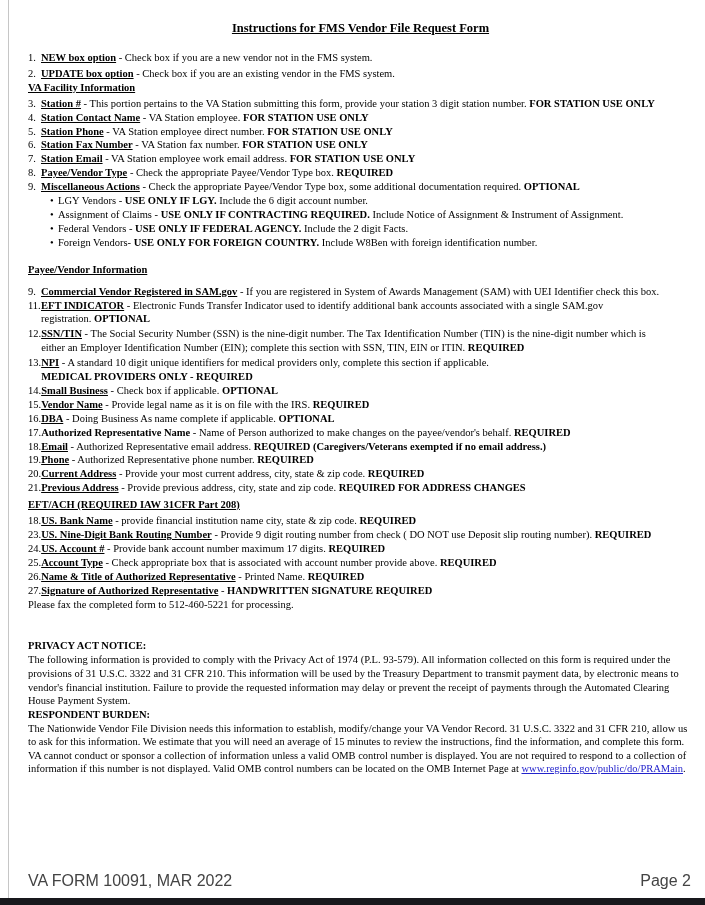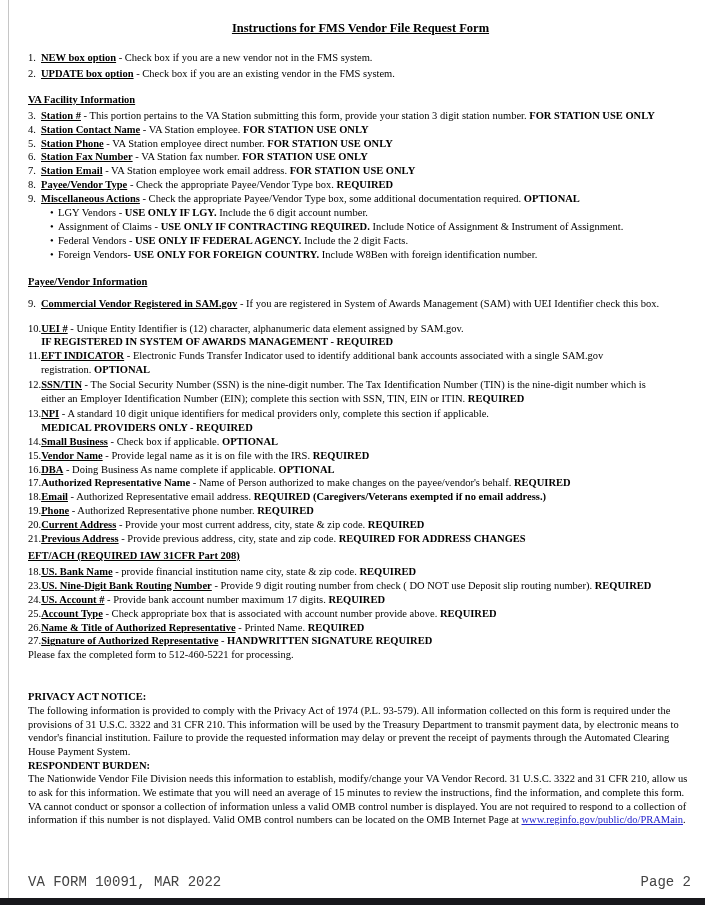--- a/index.html
+++ b/index.html
@@ -33,22 +33,22 @@
   .bullet { display:flex; padding-left:22px; }
   .dot { flex:0 0 8px; }
   .bline { white-space:nowrap; flex:1; }
   .textline { white-space:nowrap; }
   .pheading { font-weight:bold; margin-top:4px; }
   .para { line-height:13.6px; margin:0; }
   .lnk { color:#2323cc; text-decoration:underline; cursor:pointer; }
   .footer {
     position:absolute; left:28px; right:14px; bottom:15px;
     display:flex; justify-content:space-between;
-    font-family:Liberation Mono, monospace;
-    font-size:14px; color:#444;
+    font-family:Liberation Sans, sans-serif;
+    font-size:16px; color:#444;
   }
   .bottom-bar {
     position:absolute; left:0; right:0; bottom:0; height:7px;
     background:#18181c;
   }
 </style>
 </head>
 <body>
 
 <div class="page">
@@ -62,21 +62,21 @@
           <div class="body">
             <div class="line"><span class="b u">NEW box option</span><span> - Check box if you are a new vendor not in the FMS system.</span></div>
           </div>
         </div>
         <div class="item" style="margin-top: 2px;">
           <span class="num">2.</span>
           <div class="body">
             <div class="line"><span class="b u">UPDATE box option</span><span> - Check box if you are an existing vendor in the FMS system.</span></div>
           </div>
         </div>
-        <div class="heading" style="margin-top: 12px;">VA Facility Information</div>
+        <div class="heading" style="margin-top: 0;">VA Facility Information</div>
         <div class="item">
           <span class="num">3.</span>
           <div class="body">
             <div class="line"><span class="b u">Station #</span><span> - This portion pertains to the VA Station submitting this form, provide your station 3 digit station number. </span><span class="b">FOR STATION USE ONLY</span></div>
           </div>
         </div>
         <div class="item">
           <span class="num">4.</span>
           <div class="body">
             <div class="line"><span class="b u">Station Contact Name</span><span> - VA Station employee. </span><span class="b">FOR STATION USE ONLY</span></div>
@@ -126,27 +126,20 @@
         </div>
         <div class="bullet">
           <span class="dot">•</span>
           <div class="bline"><span>Foreign Vendors- </span><span class="b">USE ONLY FOR FOREIGN COUNTRY.</span><span> Include W8Ben with foreign identification number.</span></div>
         </div>
         <div class="heading" style="margin-top: 13px;">Payee/Vendor Information</div>
         <div class="item" style="margin-top: 8px;">
           <span class="num">9.</span>
           <div class="body">
             <div class="line"><span class="b u">Commercial Vendor Registered in SAM.gov</span><span> - If you are registered in System of Awards Management (SAM) with UEI Identifier check this box.</span></div>
-          </div>
-        </div>
-        <div class="item" style="margin-top: 11px;">
-          <span class="num">10.</span>
-          <div class="body">
-            <div class="line"><span class="b u">UEI #</span><span> - Unique Entity Identifier is  (12) character, alphanumeric data element assigned by SAM.gov.</span></div>
-            <div class="line"><span class="b">IF REGISTERED IN SYSTEM OF AWARDS MANAGEMENT - REQUIRED</span></div>
           </div>
         </div>
         <div class="item">
           <span class="num">11.</span>
           <div class="body">
             <div class="line"><span class="b u">EFT INDICATOR</span><span> - Electronic Funds Transfer Indicator used to identify additional bank accounts associated with a single SAM.gov</span></div>
             <div class="line"><span>registration.  </span><span class="b">OPTIONAL</span></div>
           </div>
         </div>
         <div class="item" style="margin-top: 1px;">

